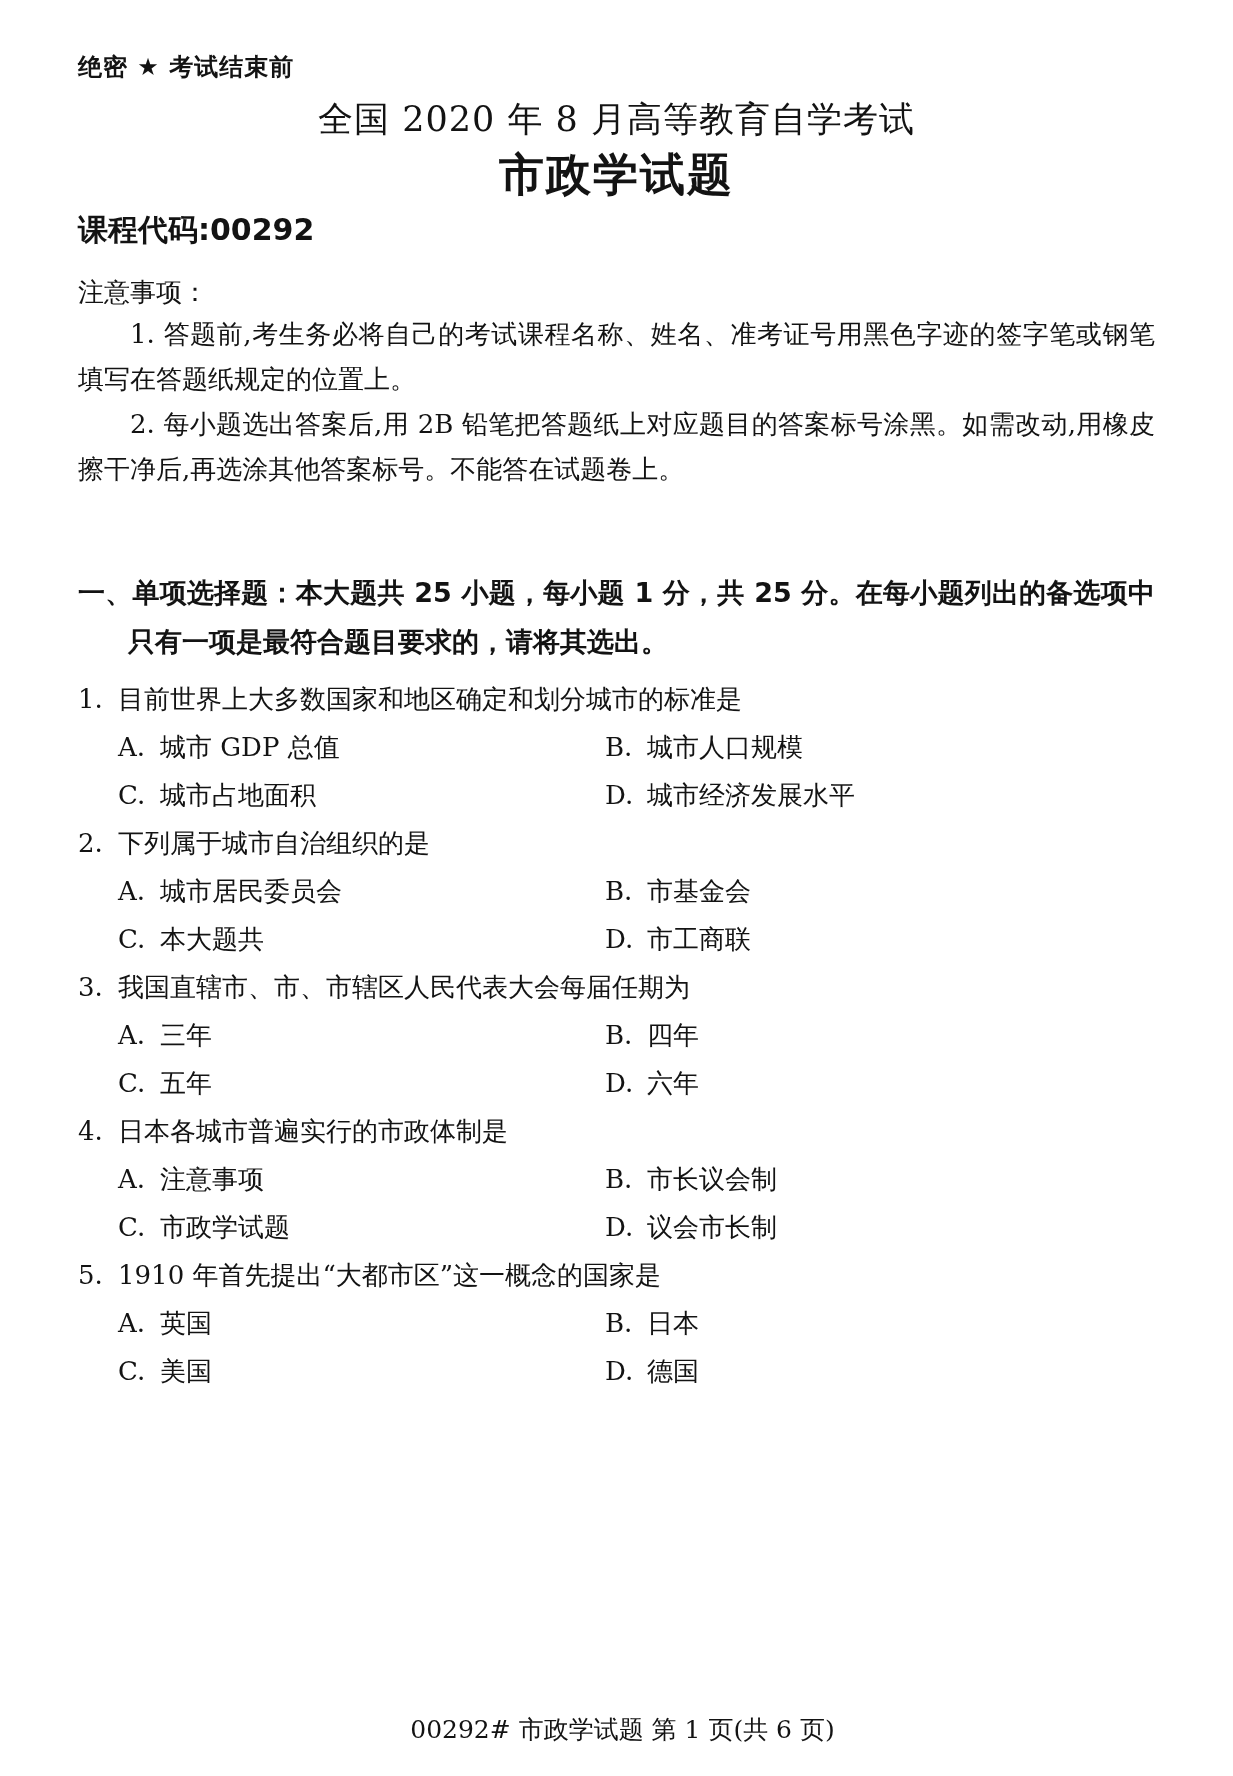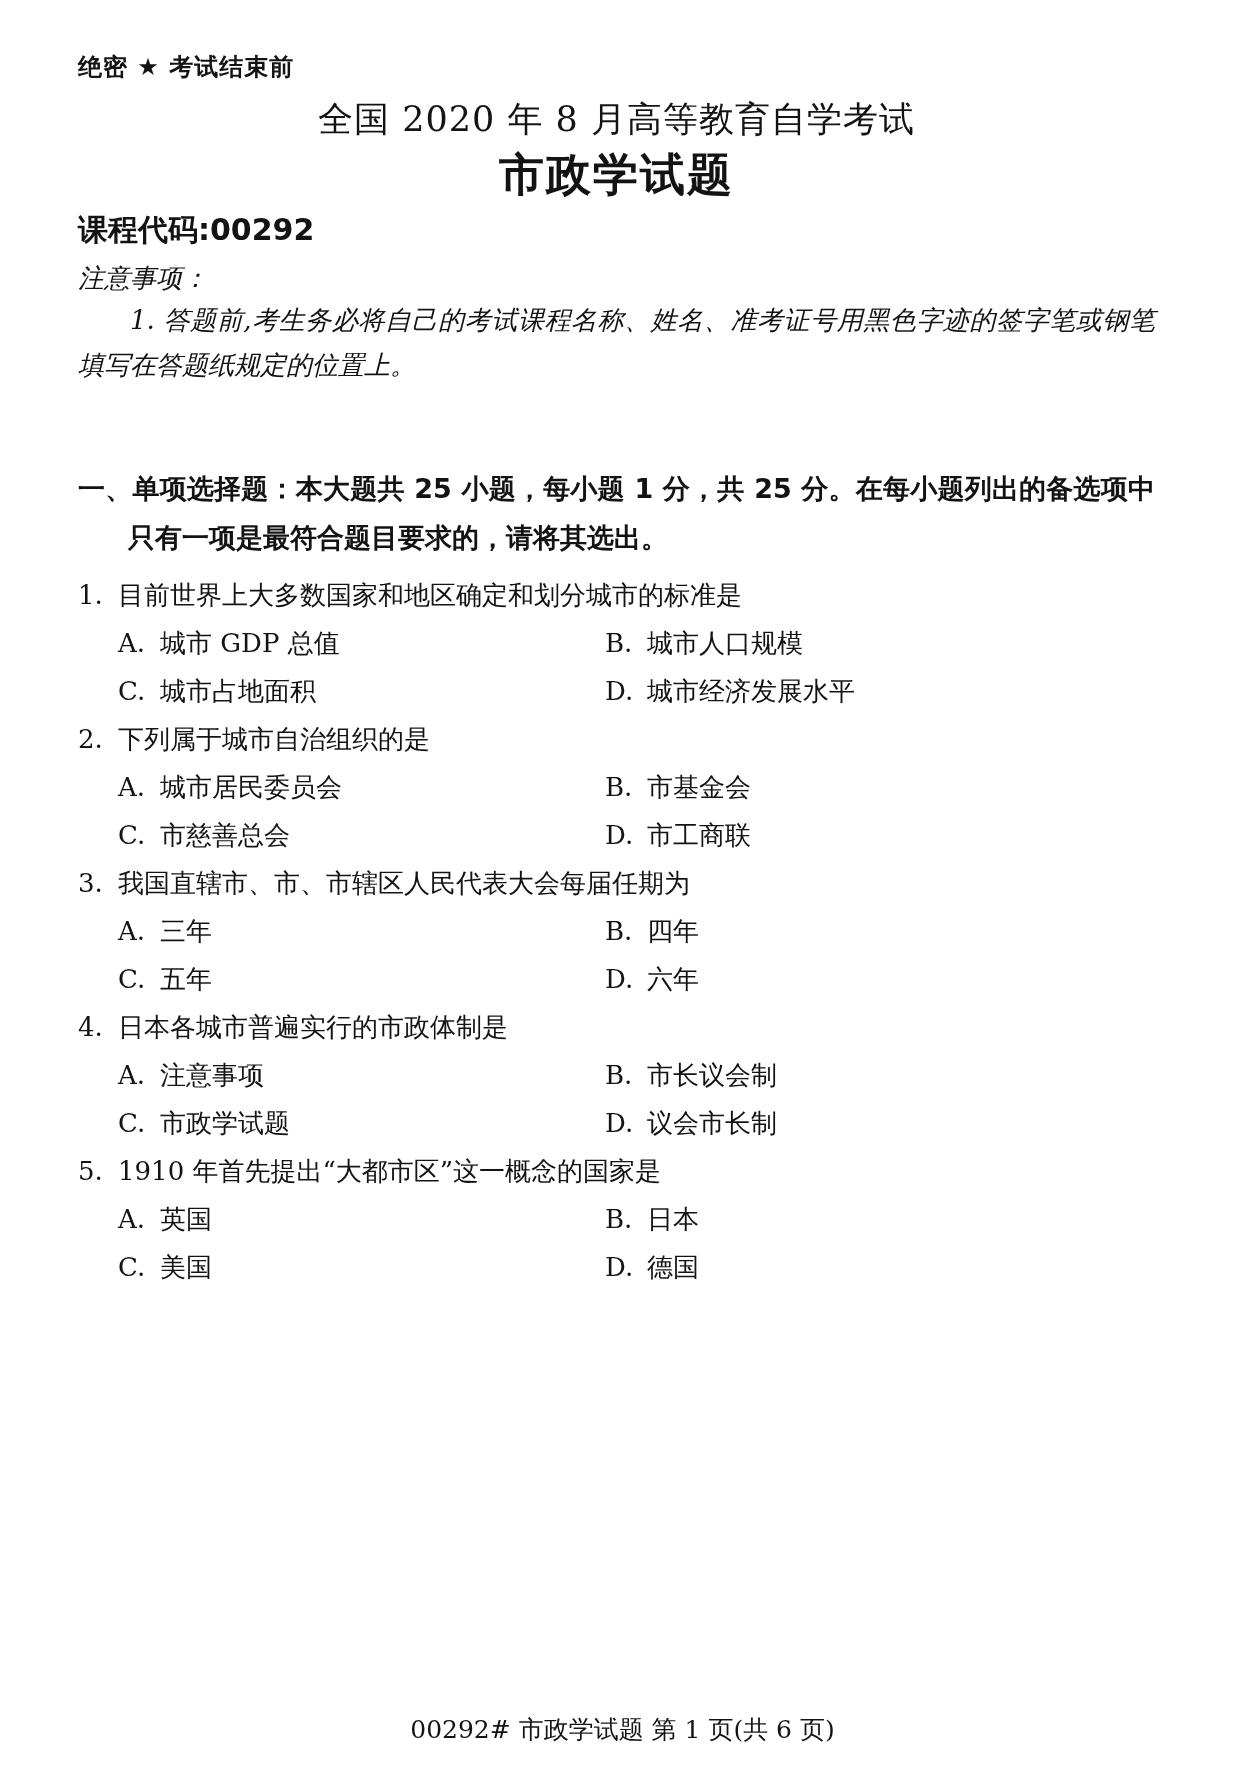--- a/index.html
+++ b/index.html
@@ -55,21 +55,21 @@
   }
   .part-title {
     text-align: center;
     font-family: "DejaVu Sans", "Liberation Sans", sans-serif;
     font-weight: bold;
     font-size: 31px;
     line-height: 44px;
     margin-top: 24px;
     letter-spacing: 2px;
   }
-  .notes { margin-top: 8px; font-style: italic; }
+  .notes { margin-top: 22px; }
   .notes-heading {
     font-size: 26px;
     line-height: 40px;
   }
   .note-item {
     margin: 0;
     font-size: 26px;
     line-height: 45px;
     text-indent: 2em;
     text-align: justify;
@@ -121,20 +121,21 @@
 
   <div class="exam-title">全国 2020 年 8 月高等教育自学考试</div>
   <div class="paper-title">市政学试题</div>
   <div class="course-code">课程代码:00292</div>
 
 
 
   <div class="notes">
     <div class="notes-heading">注意事项：</div>
     <p class="note-item">1. 答题前,考生务必将自己的考试课程名称、姓名、准考证号用黑色字迹的签字笔或钢笔填写在答题纸规定的位置上。</p>
+    <p class="note-item">2. 每小题选出答案后,用 2B 铅笔把答题纸上对应题目的答案标号涂黑。如需改动,用橡皮擦干净后,再选涂其他答案标号。不能答在试题卷上。</p>
   </div>
 
   <div class="section-heading">一、单项选择题：本大题共 25 小题，每小题 1 分，共 25 分。在每小题列出的备选项中只有一项是最符合题目要求的，请将其选出。</div>
 
   <div class="questions">
 
     <div class="question">
       <div class="q-stem">
         <span class="q-num">1.</span>
         <span class="q-text">目前世界上大多数国家和地区确定和划分城市的标准是</span>
@@ -168,21 +169,21 @@
         <div class="option">
           <span class="opt-label">A.</span>
           <span class="opt-text">城市居民委员会</span>
         </div>
         <div class="option">
           <span class="opt-label">B.</span>
           <span class="opt-text">市基金会</span>
         </div>
         <div class="option">
           <span class="opt-label">C.</span>
-          <span class="opt-text">市慈善总会</span>
+          <span class="opt-text">本大题共</span>
         </div>
         <div class="option">
           <span class="opt-label">D.</span>
           <span class="opt-text">市工商联</span>
         </div>
       </div>
     </div>
 
     <div class="question">
       <div class="q-stem">

